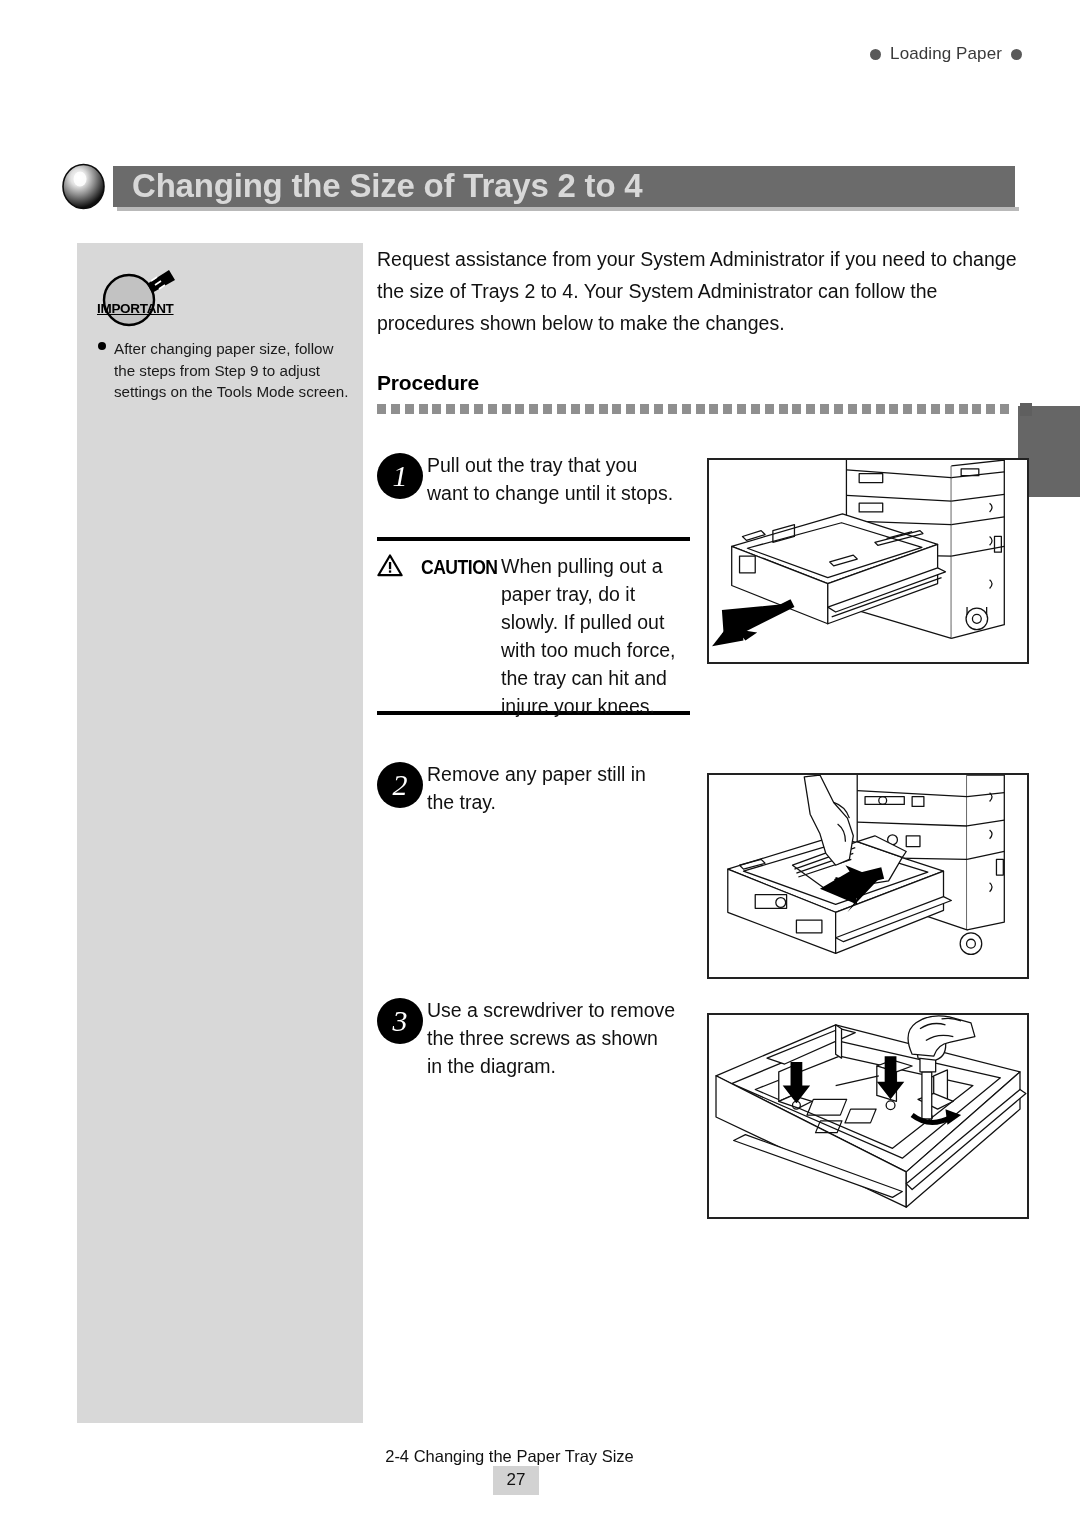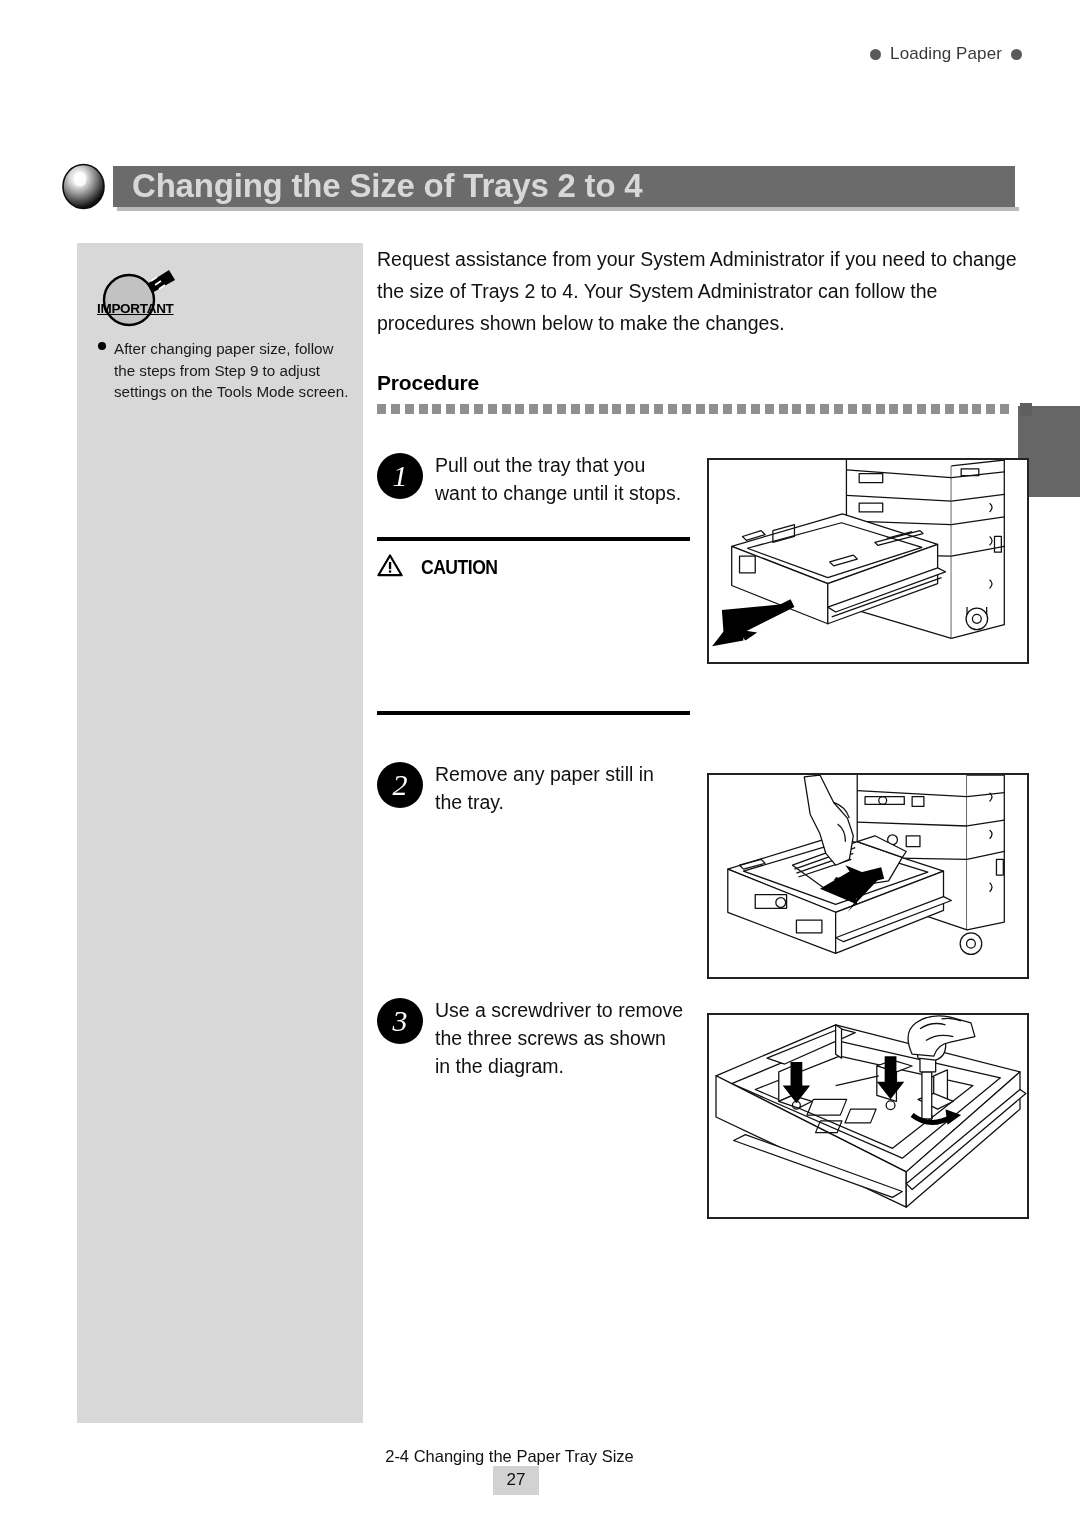--- a/index.html
+++ b/index.html
@@ -197,21 +197,21 @@
     color: #fff;
     font-style: italic;
     font-size: 30px;
     font-weight: normal;
     text-align: center;
     line-height: 46px;
     font-family: "Liberation Serif", serif;
   }
   .step-text {
     position: absolute;
-    left: 58px;
+    left: 50px;
     top: -2px;
     width: 250px;
     font-size: 19.5px;
     line-height: 28px;
     color: #111;
   }
 
   
   .caution-box {
     position: absolute;
@@ -400,20 +400,21 @@
     <div class="caution-label">
       <span>
         <svg width="26" height="23" viewBox="0 0 26 23">
           <path d="M13 1.5 L24.6 21.2 L1.4 21.2 Z" fill="none" stroke="#000" stroke-width="2.2" stroke-linejoin="round"></path>
           <rect x="11.9" y="8" width="2.3" height="7.2" fill="#000"></rect>
           <rect x="11.9" y="16.4" width="2.3" height="2.3" fill="#000"></rect>
         </svg>
       </span>
       <span class="caution-word">CAUTION</span>
     </div>
+    <div class="caution-text">When pulling out a paper tray, do it slowly. If pulled out with too much force, the tray can hit and injure your knees.</div>
   </div>
   <div class="caution-rule"></div>
 </div>
 
 <div class="step" style="left:377px; top:762px;">
   <div class="step-num">2</div>
   <div class="step-text">Remove any paper still in the tray.</div>
 </div>
 
 <div class="step" style="left:377px; top:998px;">

